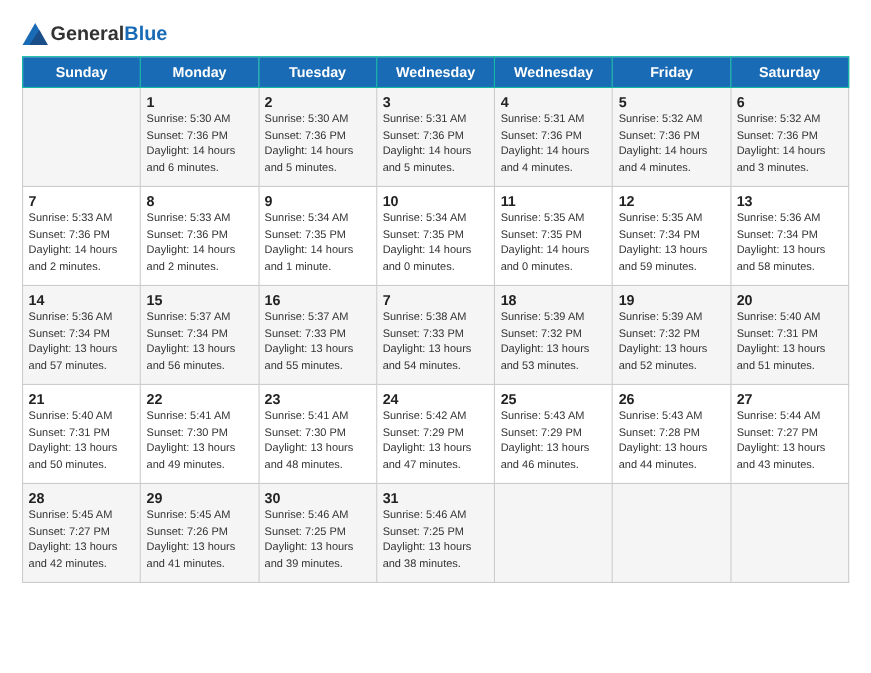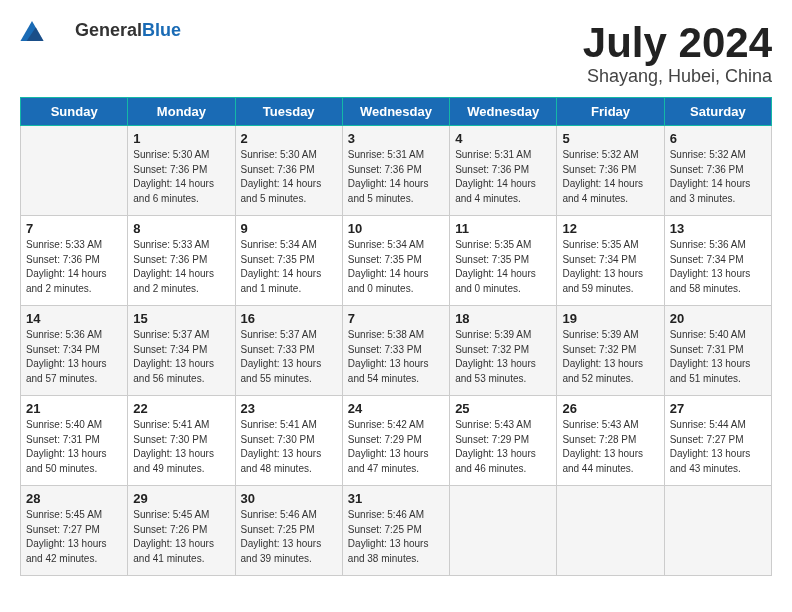--- a/index.html
+++ b/index.html
@@ -12,21 +12,20 @@
     }
     .header-area {
       display: flex;
       justify-content: space-between;
       align-items: flex-start;
       margin-bottom: 10px;
     }
     .logo {
       display: flex;
       align-items: center;
-      gap: 29px;
     }
     .logo-text-general {
       font-size: 18px;
       font-weight: bold;
       color: #333;
     }
     .logo-text-blue {
       font-size: 18px;
       font-weight: bold;
       color: #1a6bb5;
@@ -97,24 +96,20 @@
 <div class="header-area">
   <div class="logo">
     <svg class="logo-icon" viewBox="0 0 30 26" xmlns="http://www.w3.org/2000/svg">
       <polygon points="0,26 15,0 30,26" fill="#1a6bb5"></polygon>
       <polygon points="8,26 20,8 30,26" fill="#1a3a6b" opacity="0.6"></polygon>
     </svg>
     <div>
       <span class="logo-text-general">General</span><span class="logo-text-blue">Blue</span>
     </div>
   </div>
-  <div class="title-block">
-    <div class="calendar-title">July 2024</div>
-    <div class="calendar-subtitle">Shayang, Hubei, China</div>
-  </div>
 </div>
 
 <table>
   <thead>
     <tr id="weekday-header">
     <th>Sunday</th>
         <th>Monday</th>
         <th>Tuesday</th>
         <th>Wednesday</th>
         <th>Wednesday</th>

